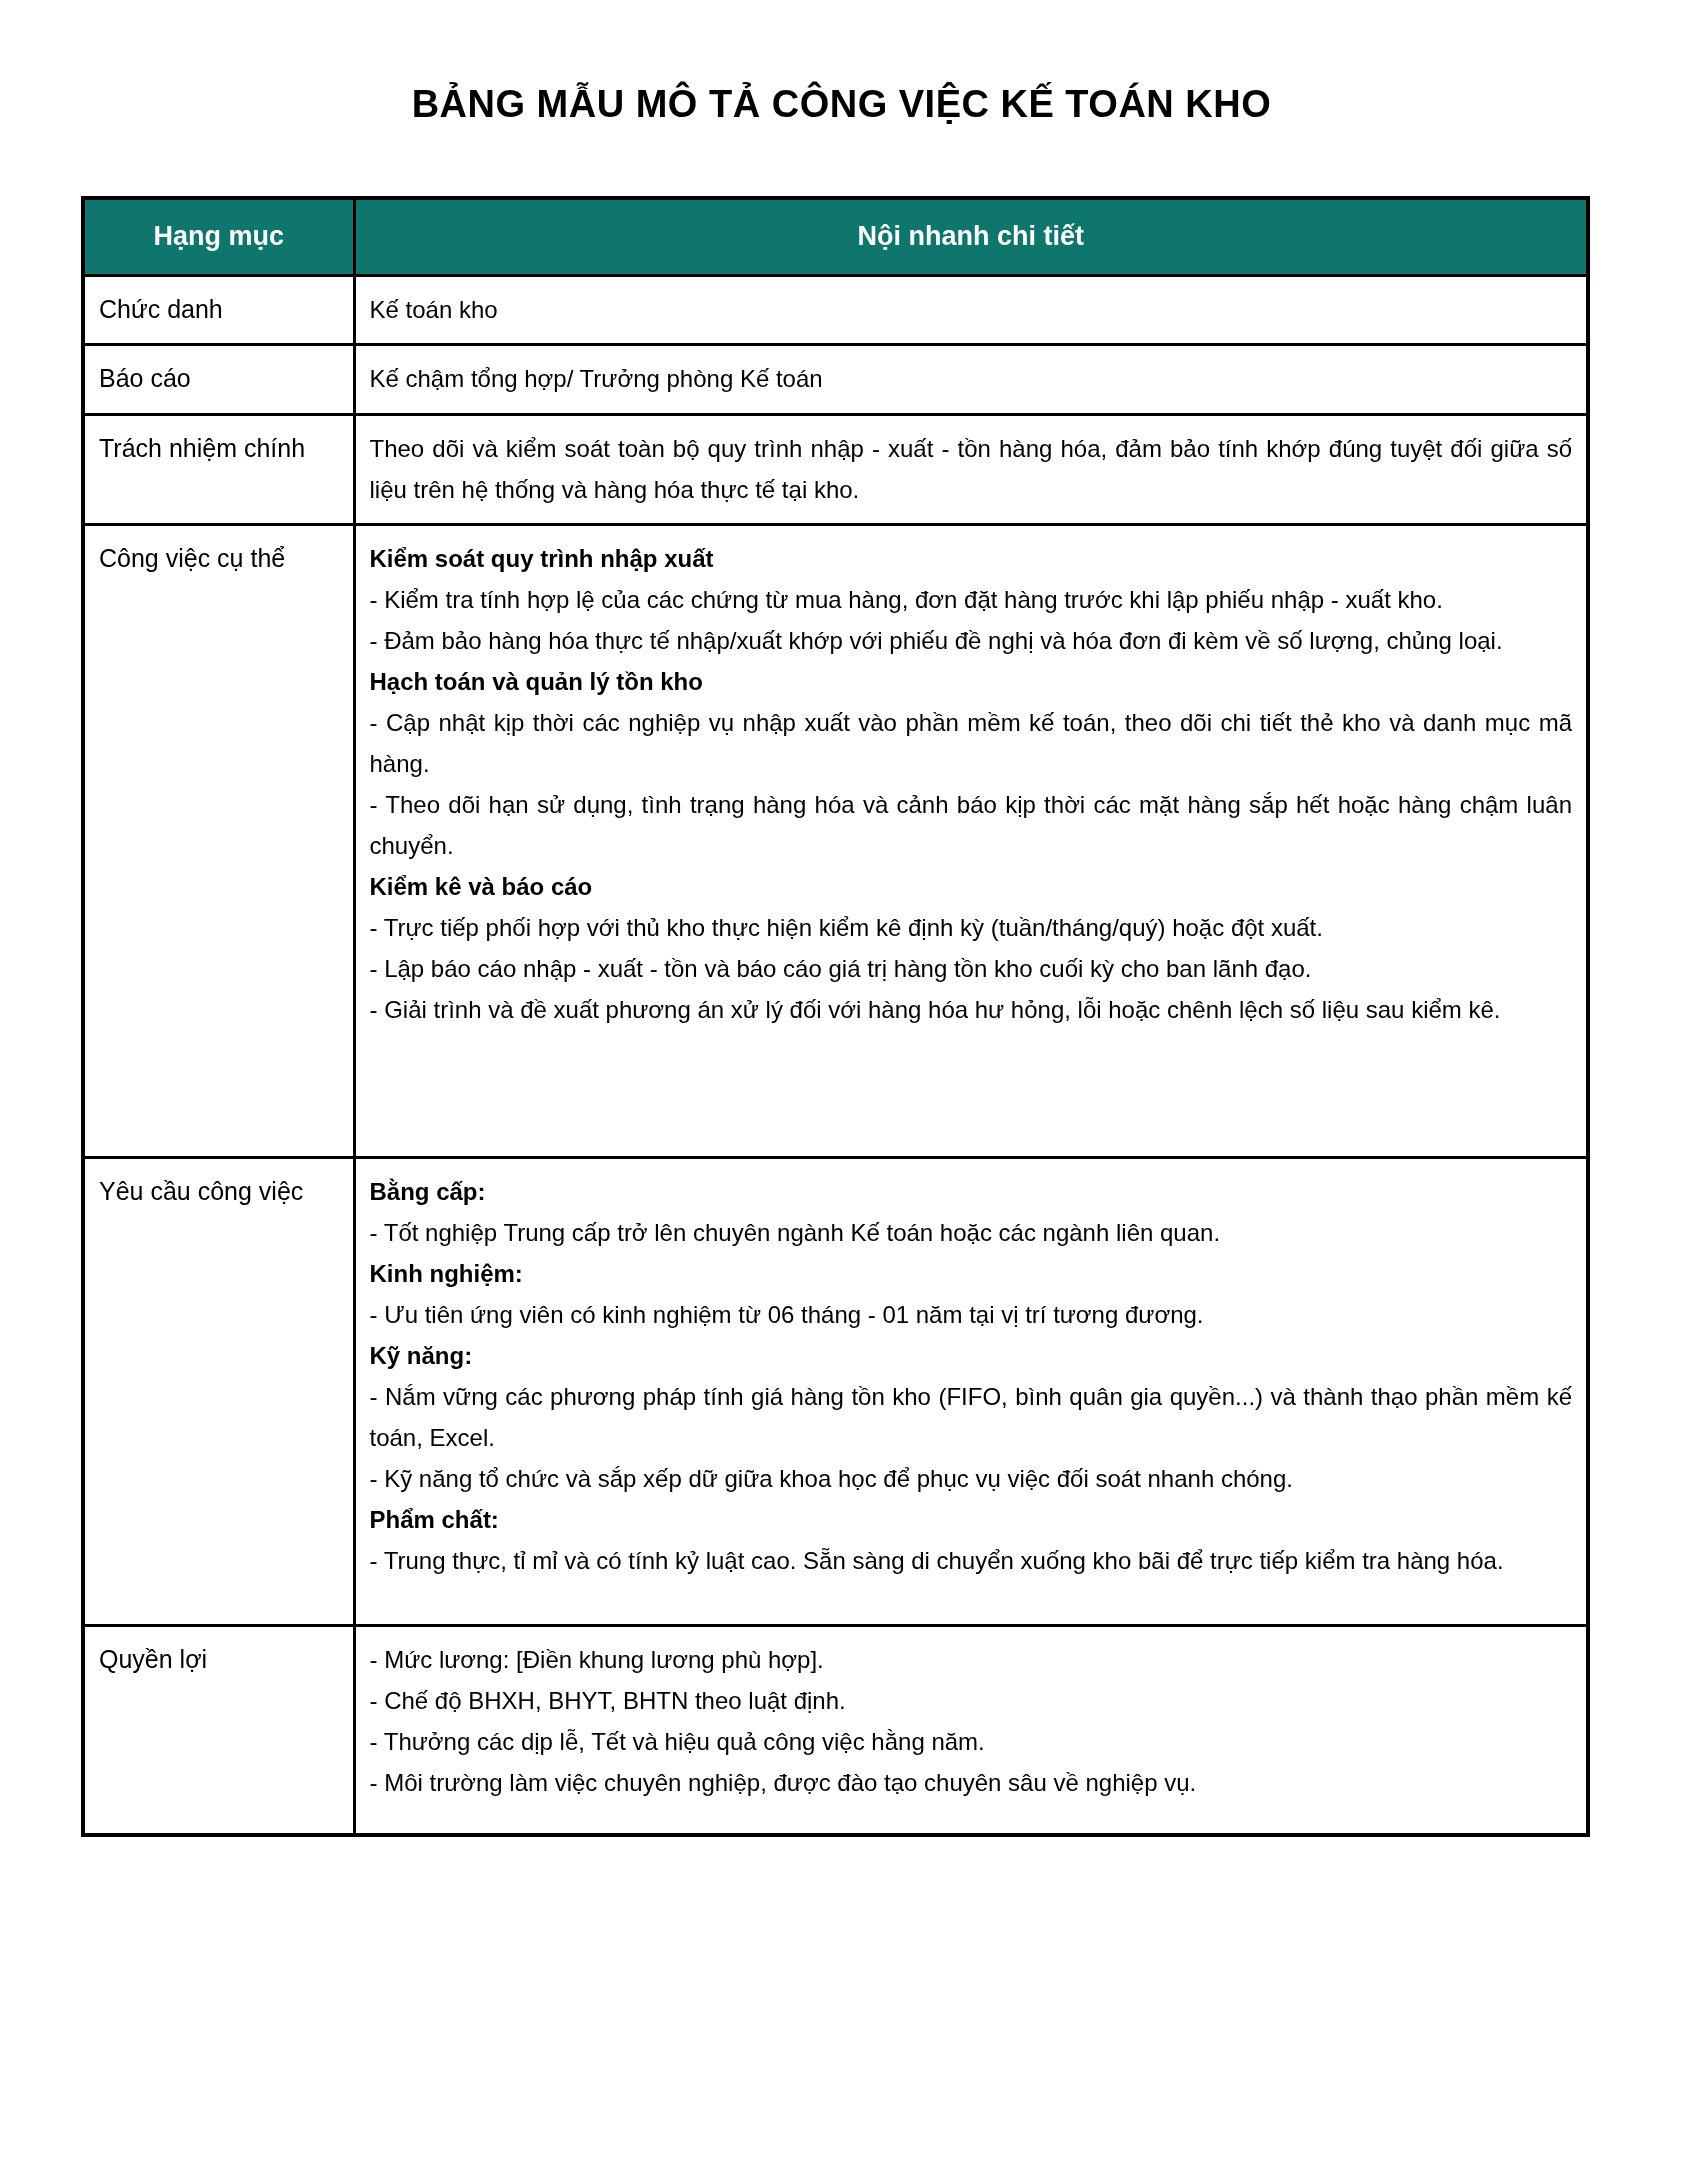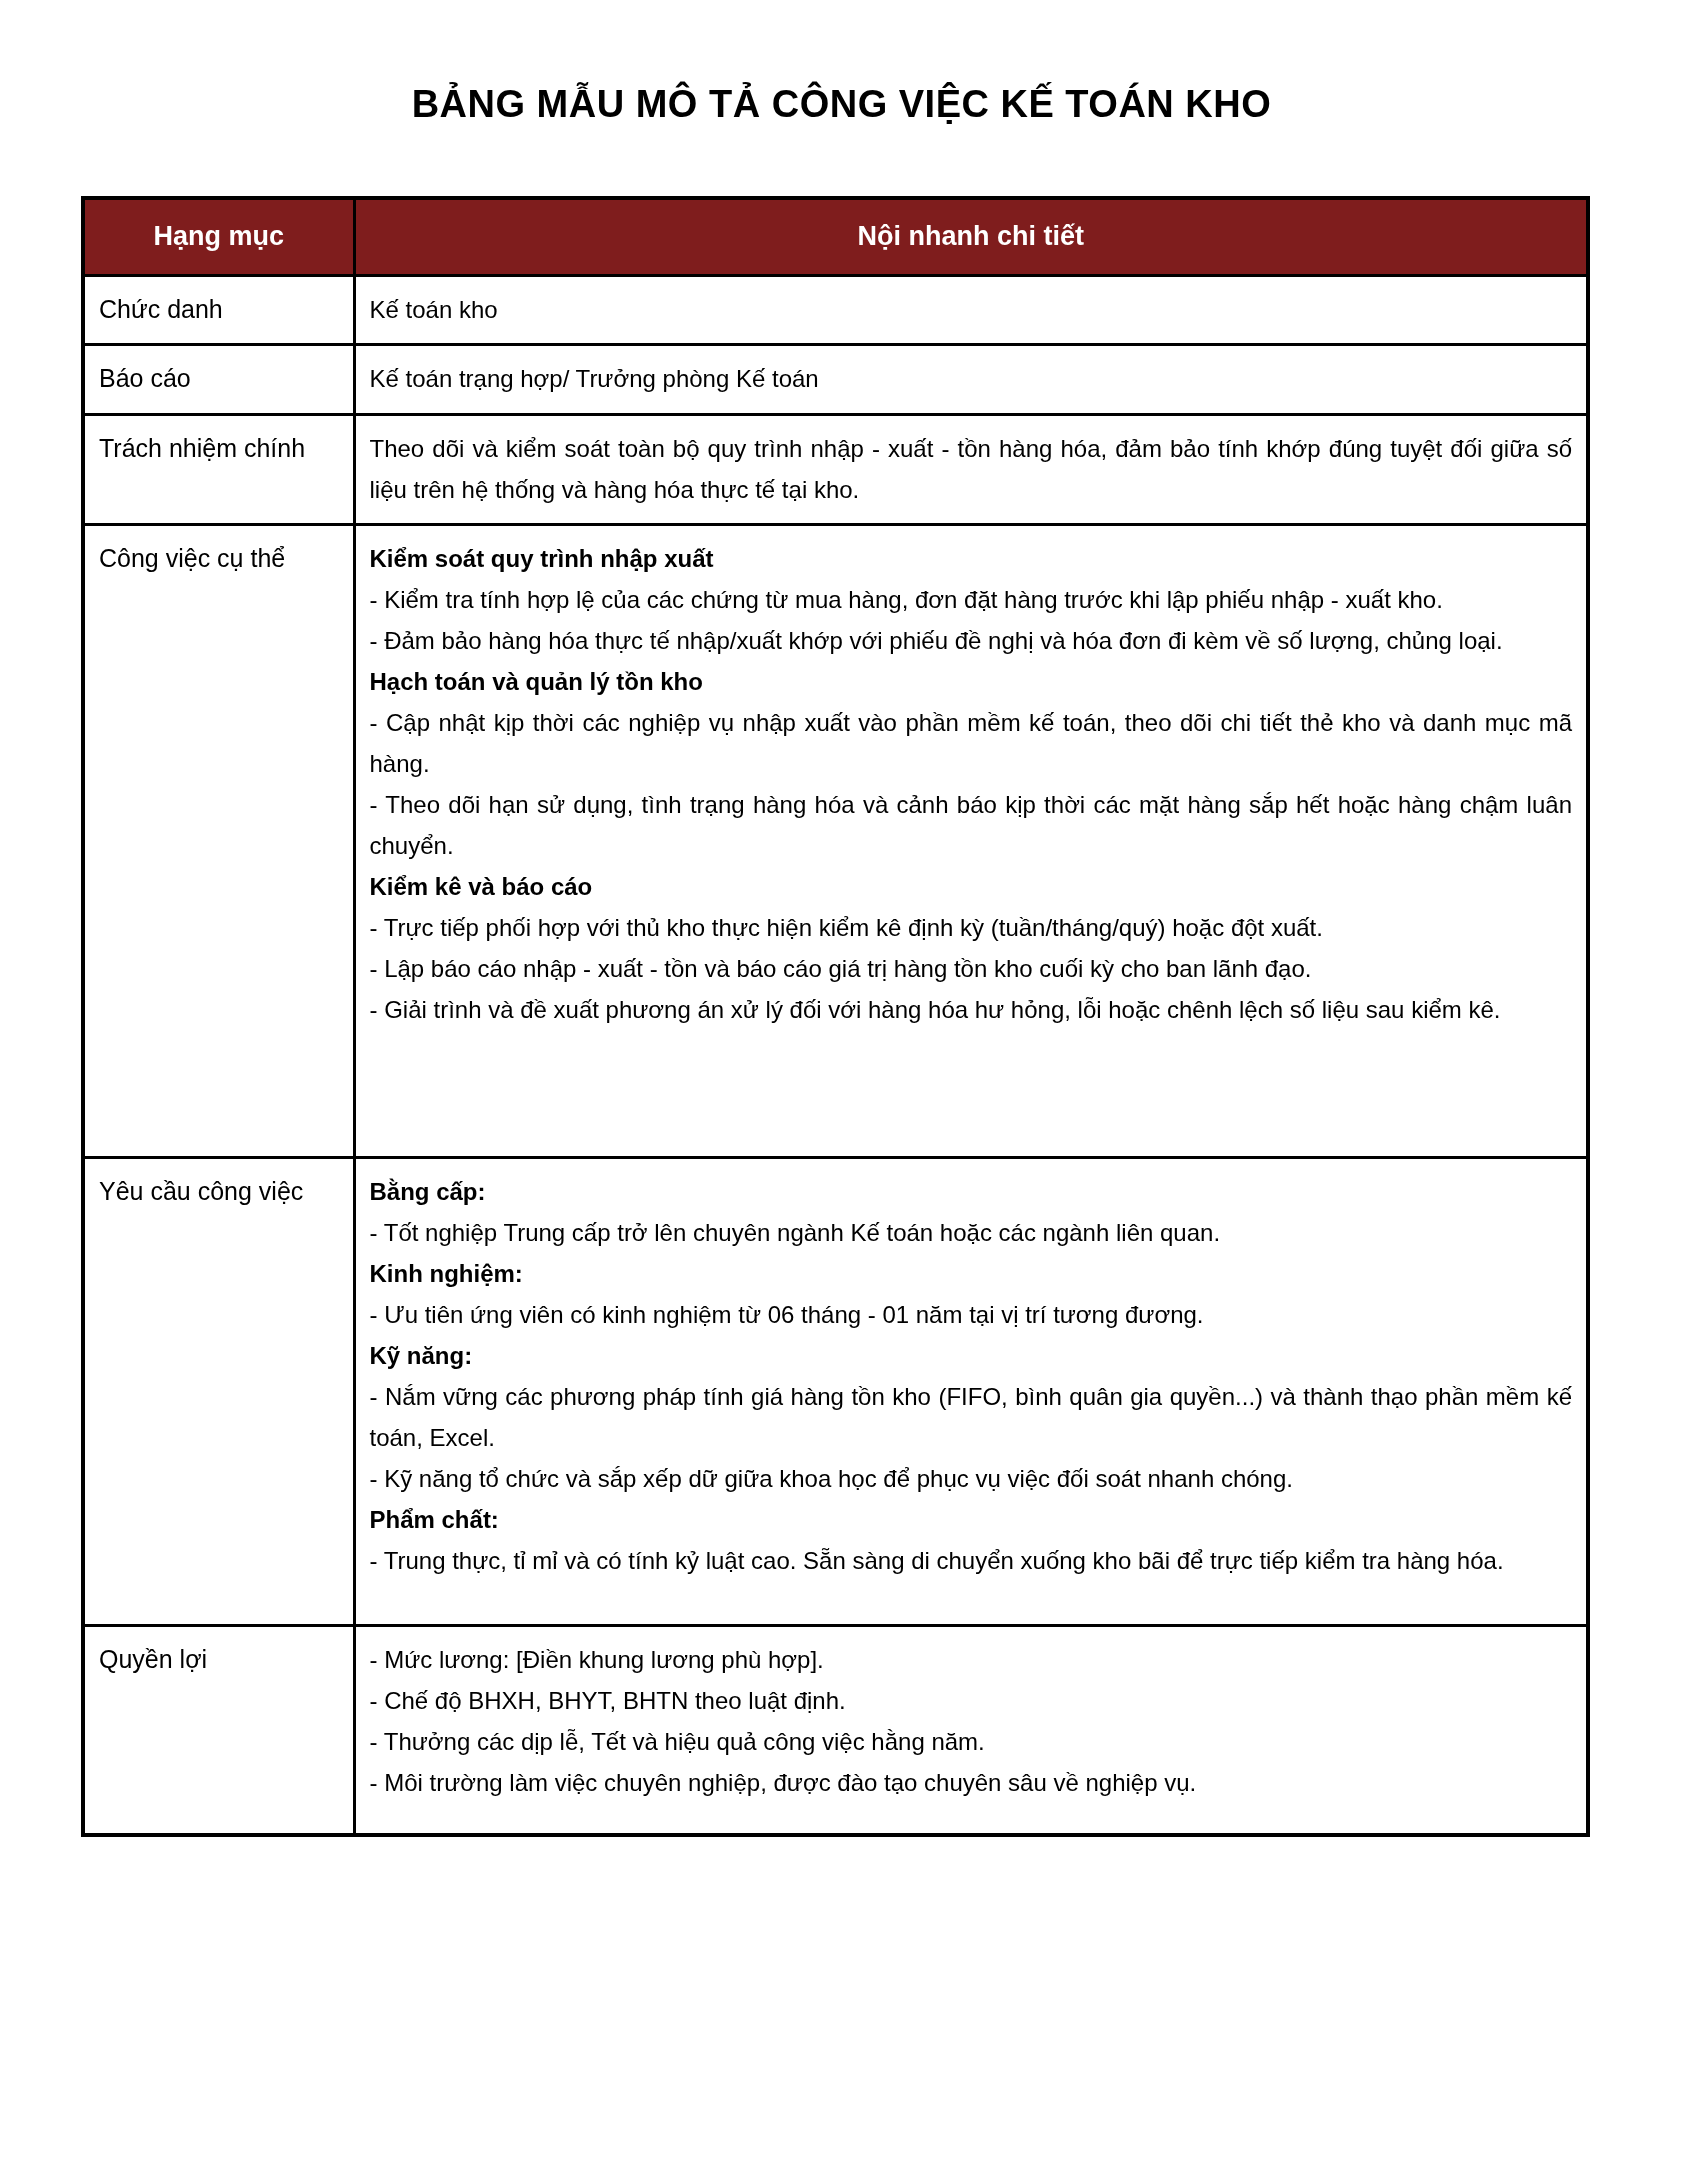--- a/index.html
+++ b/index.html
@@ -33,21 +33,21 @@
     table-layout: fixed;
     margin-left: 81px;
     width: 1505px;
     border: 4px solid #000000;
   }
   .jd-table th, .jd-table td {
     border: 3px solid #000000;
     box-sizing: border-box;
   }
   .jd-table th {
-    background: #7f1d1d;
+    background: #0f766e;
     color: #ffffff;
     font-size: 27px;
     font-weight: bold;
     text-align: center;
     vertical-align: middle;
   }
   tr.head-row { height: 77px; }
   .jd-table td {
     vertical-align: top;
     padding: 12px 14px;
@@ -93,21 +93,21 @@
     <tbody>
       <tr style="height:69px">
         <td class="label-cell">Chức danh</td>
         <td class="content-cell">
             <p class="para">Kế toán kho</p>
           </td>
       </tr>
       <tr style="height:70px">
         <td class="label-cell">Báo cáo</td>
         <td class="content-cell">
-            <p class="para">Kế toán trạng hợp/ Trưởng phòng Kế toán</p>
+            <p class="para">Kế chậm tổng hợp/ Trưởng phòng Kế toán</p>
           </td>
       </tr>
       <tr style="height:110px">
         <td class="label-cell">Trách nhiệm chính</td>
         <td class="content-cell">
             <p class="para">Theo dõi và kiểm soát toàn bộ quy trình nhập - xuất - tồn hàng hóa, đảm bảo tính khớp đúng tuyệt đối giữa số liệu trên hệ thống và hàng hóa thực tế tại kho.</p>
           </td>
       </tr>
       <tr style="height:633px">
         <td class="label-cell">Công việc cụ thể</td>

